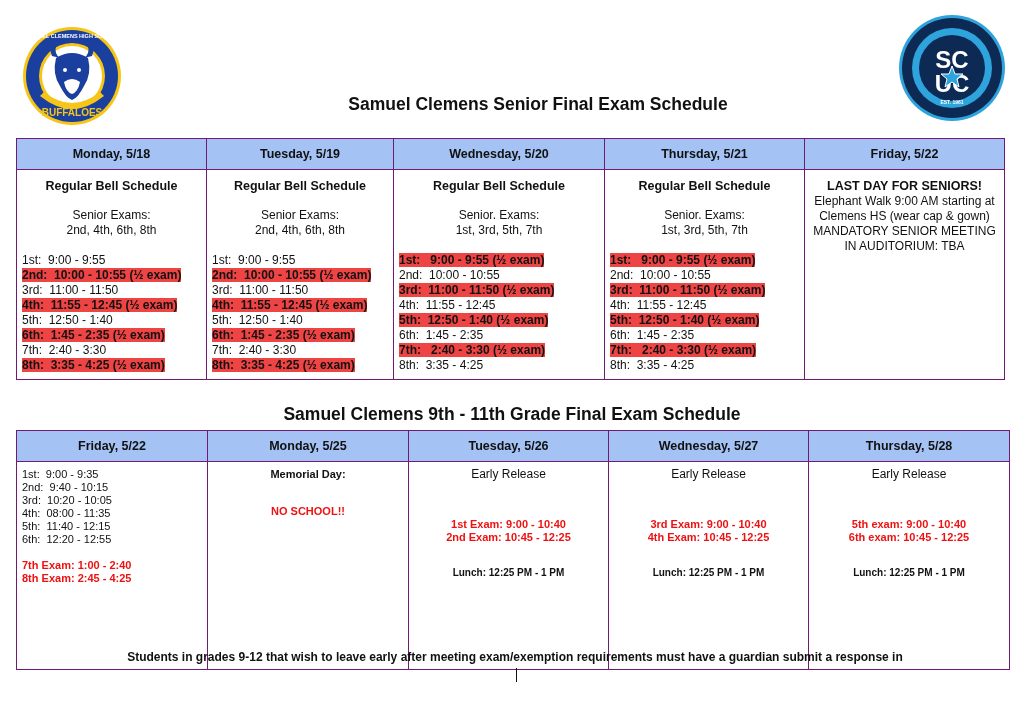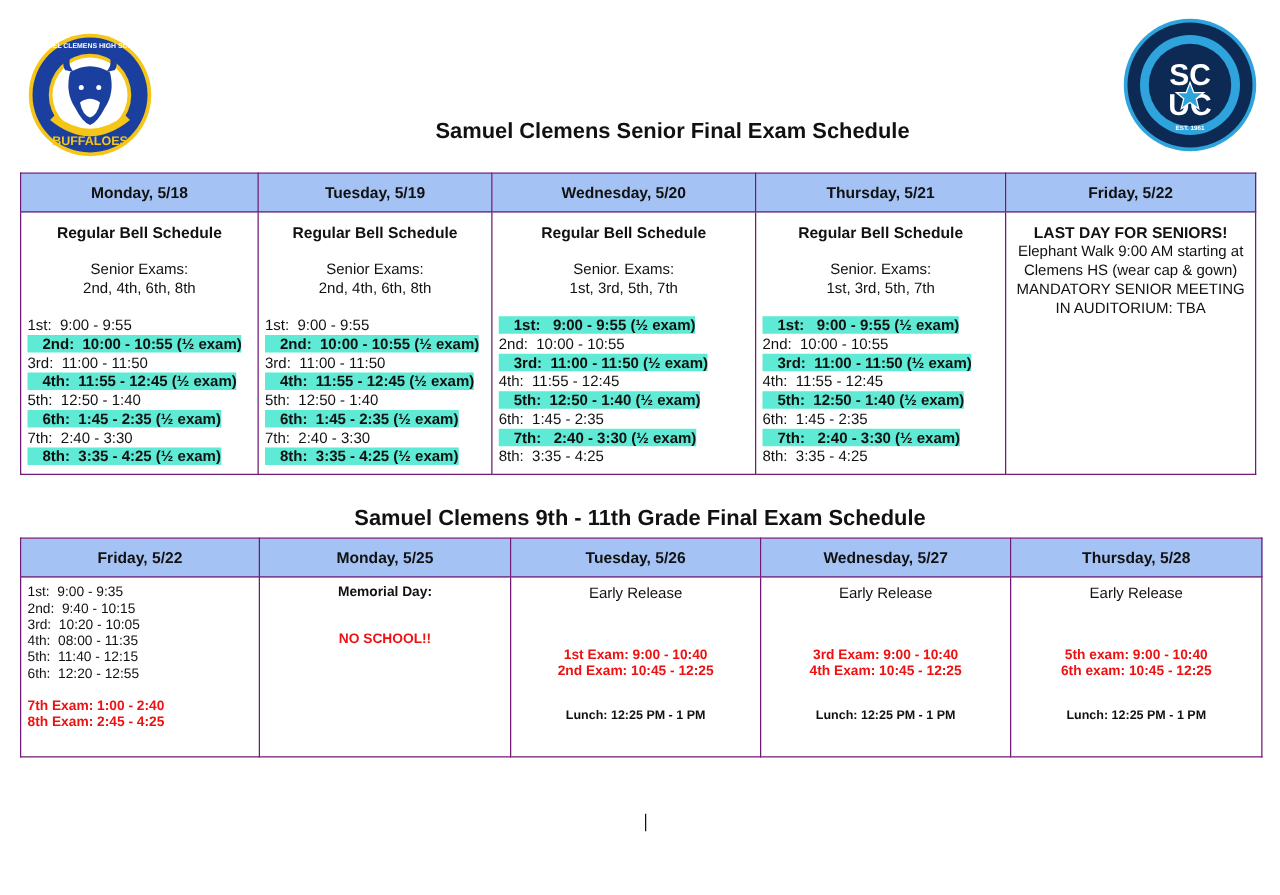--- a/index.html
+++ b/index.html
@@ -16,29 +16,29 @@
 
   table { position: absolute; border-collapse: collapse; table-layout: fixed; }
   td, th { border: 1px solid #701a75; vertical-align: top; }
   th { background: #a4c2f4; font-weight: bold; font-size: 12.5px; height: 31px; text-align: center; vertical-align: middle; color: #111; }
 
   .t1 { left: 16px; top: 138px; width: 988px; }
   .t2 { left: 16px; top: 430px; width: 993px; }
 
   .cell { font-size: 12px; line-height: 15px; padding: 6px 5px; }
   .t1 td { height: 209px; }
-  .t2 td { height: 144px; }
+  .t2 td { height: 208px; }
 
   .center { text-align: center; }
   .bold { font-weight: bold; }
   .hdr-line { font-weight: bold; text-align: center; font-size: 12.5px; margin-top: 3px; }
   .sub { text-align: center; margin-top: 14px; }
   .periods { margin-top: 15px; }
   .period { white-space: pre; }
-  .hl { background: #5eead4; font-weight: bold; display: inline; padding-left: 12px; }
+  .hl { background: #ef4444; font-weight: bold; display: inline; }
   .red { color: #ee1111; font-weight: bold; }
   .small { font-size: 11px; line-height: 13px; }
 
   .fri-sr { text-align: center; }
   .fri-sr .p { }
 
   .footer { position: absolute; top: 649px; left: 60px; width: 910px; text-align: center; font-size: 12px; font-weight: bold; line-height: 17px; color: #111; }
   .caret { display: inline-block; width: 1px; height: 14px; background: #111; vertical-align: middle; margin-left: 3px; }
 </style>
 </head>
@@ -220,14 +220,15 @@
         <div style="font-size:12px">Early Release</div>
         <div class="red" style="margin-top:37px">5th exam: 9:00 - 10:40</div>
         <div class="red">6th exam: 10:45 - 12:25</div>
         <div class="bold" style="margin-top:22px;font-size:10px">Lunch: 12:25 PM - 1 PM</div>
       </td>
     </tr>
   </tbody>
 </table>
 
 <div class="footer">
+  <div>Students in grades 9-12 that wish to leave early after meeting exam/exemption requirements must have a guardian submit a response in</div>
   <div><span class="caret"></span></div>
 </div>
 
 </body></html>

